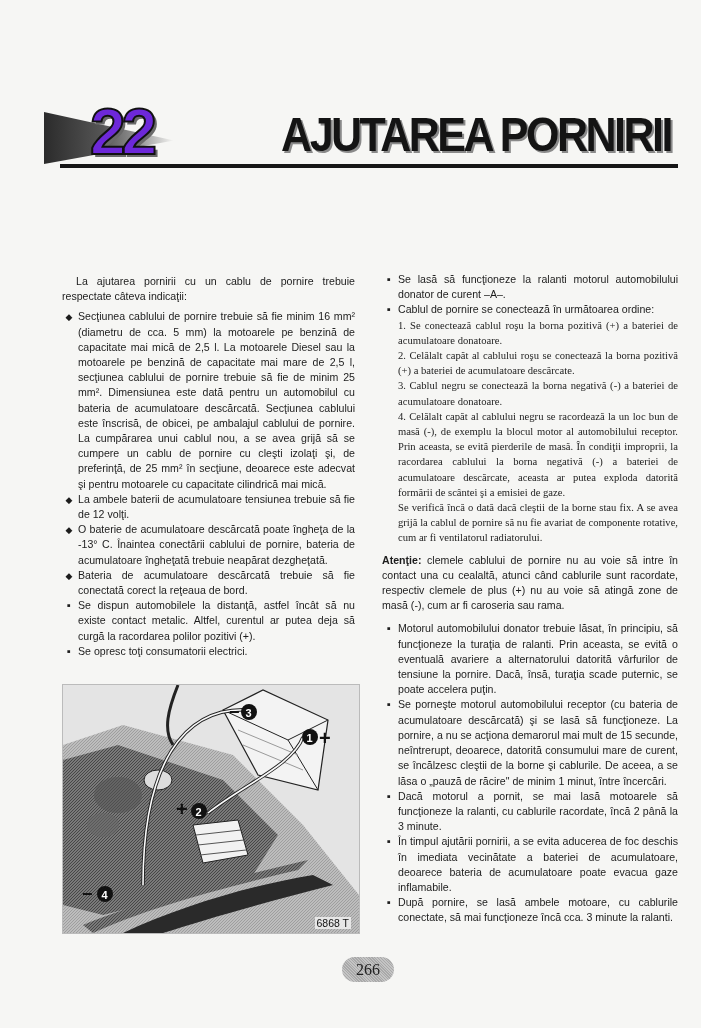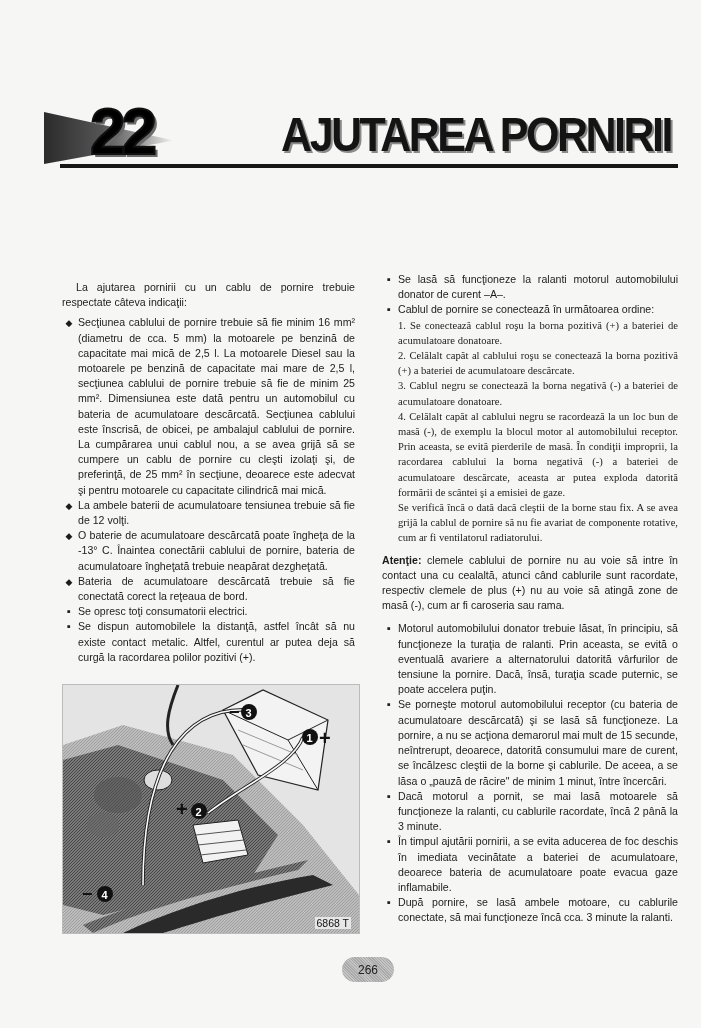--- a/index.html
+++ b/index.html
@@ -14,40 +14,40 @@
   
   .chapter-banner { position:absolute; left:44px; top:106px; width:140px; height:62px; }
   .banner-wedge {
     position:absolute; left:0; top:6px; width:130px; height:52px;
     background:linear-gradient(90deg,#2b2b2b 0%, #555 45%, #9a9a9a 75%, rgba(200,200,200,0) 100%);
     clip-path:polygon(0 0, 100% 55%, 0 100%);
   }
   .chapter-number {
     position:absolute; left:46px; top:-6px;
     font-family:"Liberation Sans", sans-serif; font-weight:bold;
-    font-size:64px; letter-spacing:-4px; color:#000000;
+    font-size:64px; letter-spacing:-4px; color:#6d28d9;
     -webkit-text-stroke:2px #111;
     text-shadow:3px 3px 0 #6a6a6a;
     line-height:1;
   }
   .chapter-title {
     position:absolute; right:30px; top:116px;
     font-family:"Liberation Sans", sans-serif; font-weight:bold;
     font-size:43px; letter-spacing:-2.5px; color:#141414;
     transform:scaleY(1.12); transform-origin:bottom;
     text-shadow:2px 2px 0 #8a8a8a;
     white-space:nowrap; line-height:1;
   }
   .title-rule {
     position:absolute; left:60px; top:164px; width:618px; height:4px; background:#161616;
   }
 
   
   .col { position:absolute; font-size:10.6px; line-height:15.2px; text-align:justify; }
-  .col-left { left:62px; top:280px; width:293px; }
+  .col-left { left:62px; top:274px; width:293px; }
   .col-right { left:382px; top:272px; width:296px; }
 
   .intro { text-indent:14px; margin:0 0 5px 0; }
 
   ul.list { list-style:none; margin:0; padding:0; }
   ul.list li { position:relative; padding-left:16px; margin:0; }
   ul.list li .marker {
     position:absolute; left:1px; top:0; width:12px; text-align:center; font-size:10px;
   }
   ul.list li .marker.diamond::before { content:"\25C6"; font-size:9px; }
@@ -66,21 +66,21 @@
   .figure svg { position:absolute; left:0; top:0; }
   .figure-code {
     position:absolute; right:8px; bottom:4px; font-size:10.5px; color:#111; background:rgba(240,240,240,0.85); padding:0 2px;
   }
 
   
   .page-badge {
     position:absolute; left:342px; top:957px; width:52px; height:25px; border-radius:13px;
     background:repeating-linear-gradient(45deg,#a9a9a9 0 1px,#c4c4c4 1px 2px);
     display:flex; align-items:center; justify-content:center;
-    font-size:12px; color:#222;
+    font-size:16px; color:#222;font-family:Liberation Serif, serif;
   }
 </style>
 </head>
 <body>
 
 <div class="page">
 
   <div class="chapter-banner">
     <div class="banner-wedge"></div>
     <div class="chapter-number">22</div>
@@ -102,25 +102,25 @@
       <li>
           <span class="marker diamond"></span>
           <p>O baterie de acumulatoare descărcată poate îngheţa de la -13° C. Înaintea conectării cablului de pornire, bateria de acumulatoare îngheţată trebuie neapărat dezgheţată.</p>
         </li>
       <li>
           <span class="marker diamond"></span>
           <p>Bateria de acumulatoare descărcată trebuie să fie conectată corect la reţeaua de bord.</p>
         </li>
       <li>
           <span class="marker dot"></span>
+          <p>Se dispun automobilele la distanţă, astfel încât să nu existe contact metalic. Altfel, curentul ar putea deja să curgă la racordarea polilor pozitivi (+).</p>
+        </li>
+      <li>
+          <span class="marker dot"></span>
           <p>Se opresc toţi consumatorii electrici.</p>
-        </li>
-      <li>
-          <span class="marker dot"></span>
-          <p>Se dispun automobilele la distanţă, astfel încât să nu existe contact metalic. Altfel, curentul ar putea deja să curgă la racordarea polilor pozitivi (+).</p>
         </li>
     </ul>
   </div>
 
   <div class="figure">
     <svg width="296" height="248" viewBox="0 0 296 248">
       <defs>
         <pattern id="hatch" width="3" height="3" patternUnits="userSpaceOnUse">
           <rect width="3" height="3" fill="#7a7a7a"></rect>
           <path d="M0 3 L3 0" stroke="#3a3a3a" stroke-width="0.8"></path>

